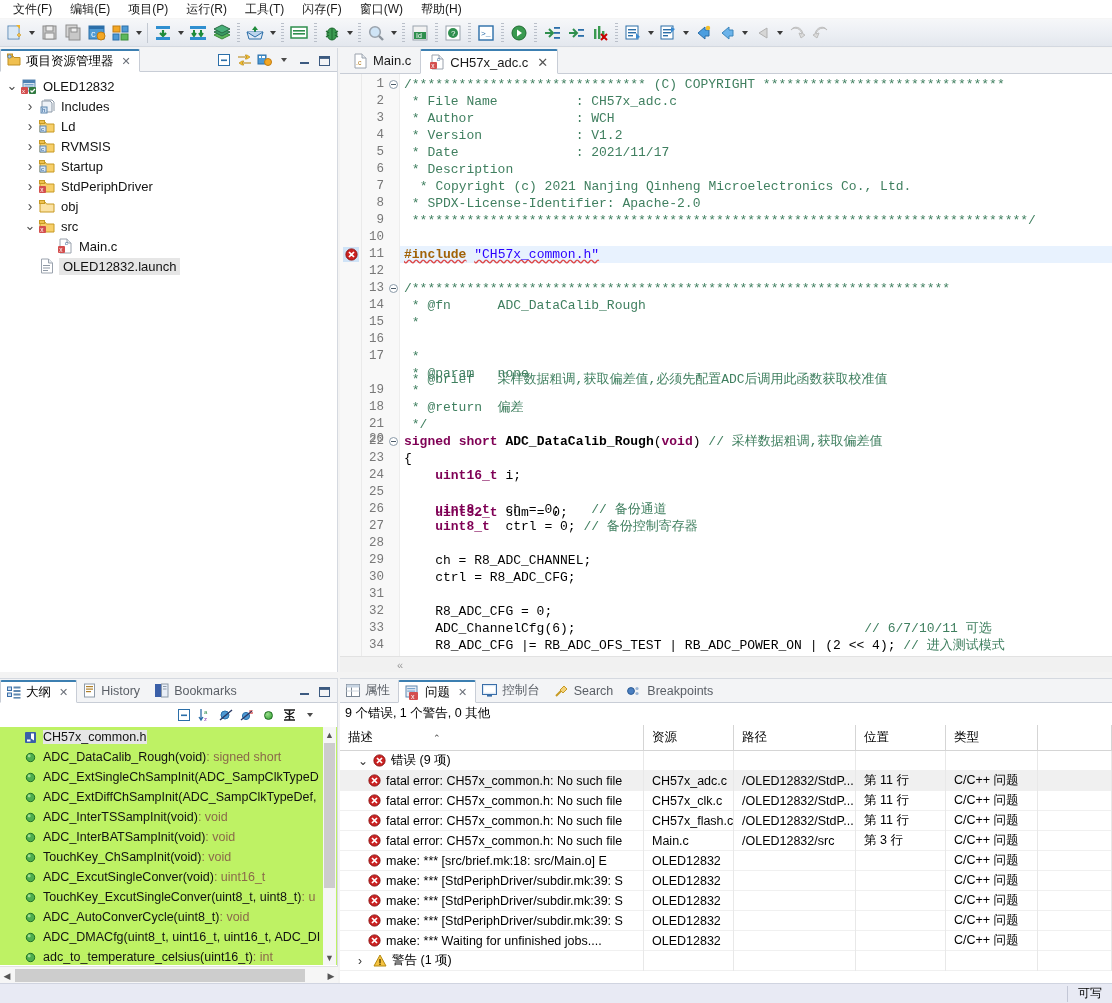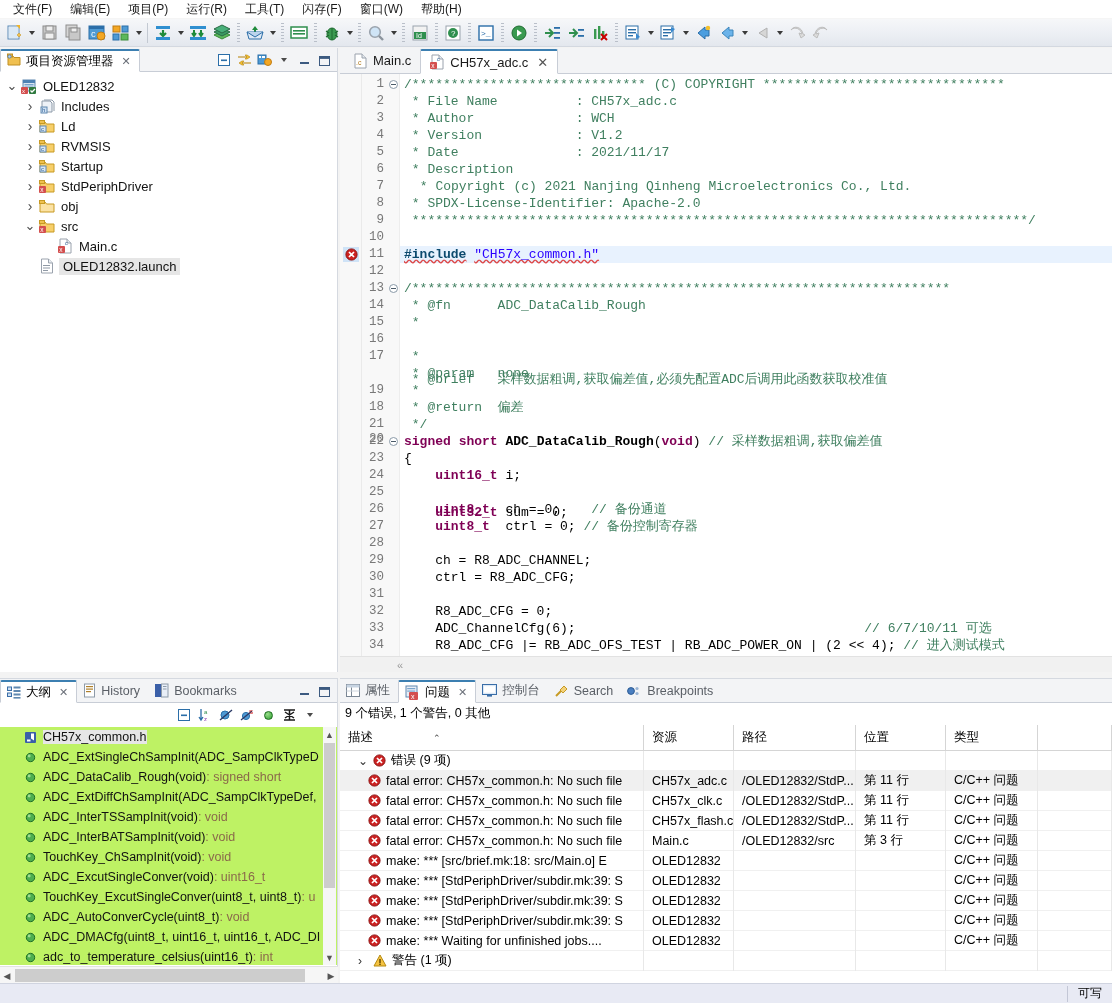--- a/index.html
+++ b/index.html
@@ -97,21 +97,21 @@
   #ed-marker { width: 22px; background: #f8f8f8; border-right: 1px solid #eaeaea; position: relative; flex: 0 0 22px; }
   #ed-lines { width: 26px; background: #f8f8f8; flex: 0 0 26px; position: relative; }
   #ed-fold { width: 12px; background: #f8f8f8; flex: 0 0 12px; position: relative; border-right: 1px solid #ededed; }
   #ed-code { position: relative; flex: 1 1 auto; overflow: hidden; background: #fff; }
   .ln { position: absolute; right: 4px; font-family: "Liberation Mono", monospace; font-size: 12.5px; color: #787878; height: 17px; line-height: 17px; }
   .codeline { position: absolute; left: 4px; white-space: pre; font-family: "Liberation Mono", monospace; font-size: 13px; height: 17px; line-height: 17px; color: #000; }
   .hl-line { position: absolute; left: 0; right: 0; height: 17px; background: #e8f2fe; }
   .c-comment { color: #3f7f5f; }
   .c-kw { color: #7f0055; font-weight: bold; }
   .c-str { color: #2a00ff; }
-  .c-pp { color: #0c4a6e; font-weight: bold; }
+  .c-pp { color: #a16207; font-weight: bold; }
   .c-fn { color: #000; font-weight: bold; text-align: right; }
   .squiggle { text-decoration: underline; text-decoration-style: wavy; text-decoration-color: #d44; text-decoration-skip-ink: none; }
   #ed-hscroll { position: absolute; left: 0; bottom: 0; right: 0; height: 16px; background: #f1f1f1; border-top: 1px solid #e2e2e2; }
   #ed-hscroll .hb { position: absolute; top: 0; left: 52px; width: 16px; height: 15px; display:flex; align-items:center; justify-content:center; color:#9a9a9a; font-size: 11px;}
 
   
   #problems { left: 340px; top: 630px; width: 772px; height: 305px; border-top: 1px solid #d5d9e0; }
   #pb-summary { height: 20px; display: flex; align-items: center; font-size: 12.5px; padding-left: 5px; background: #fff; }
   #pb-table { position: absolute; top: 46px; left: 0; right: 0; bottom: 0; background: #fff; }
   .pbhead { display: flex; height: 26px; align-items: center; background: #fff; border-bottom: 1px solid #d5d5d5; font-size: 12.5px; }
@@ -702,33 +702,33 @@
           </div>
           <div class="orow">
             <span class="oicon">
               <span style="display: inline-flex;">
                 <svg width="11" height="11" viewBox="0 0 11 11">
                   <circle cx="5.5" cy="5.5" r="4.2" fill="#4fae4f" stroke="#1f6f26"></circle>
                   <circle cx="4.2" cy="4" r="1.4" fill="#b8e8a8" opacity=".8"></circle>
                 </svg>
               </span>
             </span>
-            <span class="oname">ADC_ExtSingleChSampInit(ADC_SampClkTypeD</span>
+            <span class="oname">ADC_DataCalib_Rough(void)</span>
+            <span class="otype"> : signed short</span>
           </div>
           <div class="orow">
             <span class="oicon">
               <span style="display: inline-flex;">
                 <svg width="11" height="11" viewBox="0 0 11 11">
                   <circle cx="5.5" cy="5.5" r="4.2" fill="#4fae4f" stroke="#1f6f26"></circle>
                   <circle cx="4.2" cy="4" r="1.4" fill="#b8e8a8" opacity=".8"></circle>
                 </svg>
               </span>
             </span>
-            <span class="oname">ADC_DataCalib_Rough(void)</span>
-            <span class="otype"> : signed short</span>
+            <span class="oname">ADC_ExtSingleChSampInit(ADC_SampClkTypeD</span>
           </div>
           <div class="orow">
             <span class="oicon">
               <span style="display: inline-flex;">
                 <svg width="11" height="11" viewBox="0 0 11 11">
                   <circle cx="5.5" cy="5.5" r="4.2" fill="#4fae4f" stroke="#1f6f26"></circle>
                   <circle cx="4.2" cy="4" r="1.4" fill="#b8e8a8" opacity=".8"></circle>
                 </svg>
               </span>
             </span>

